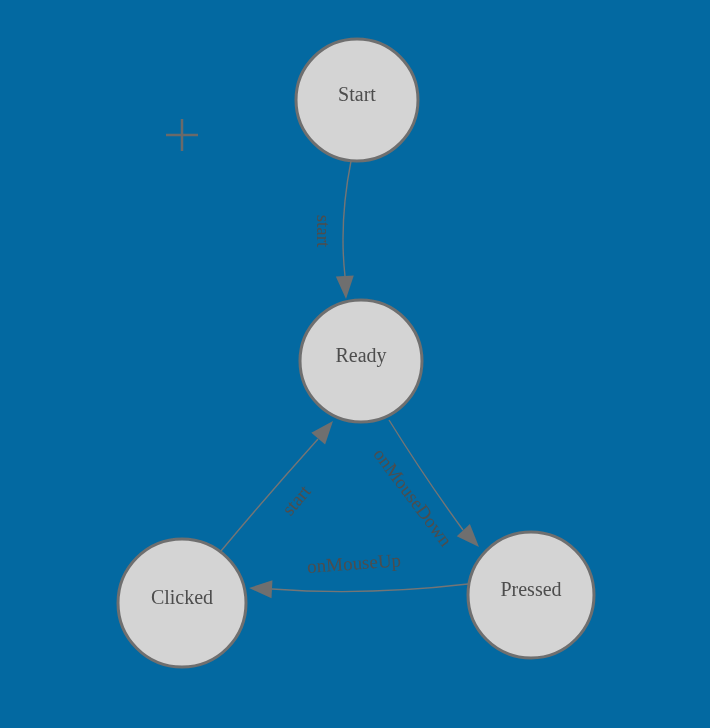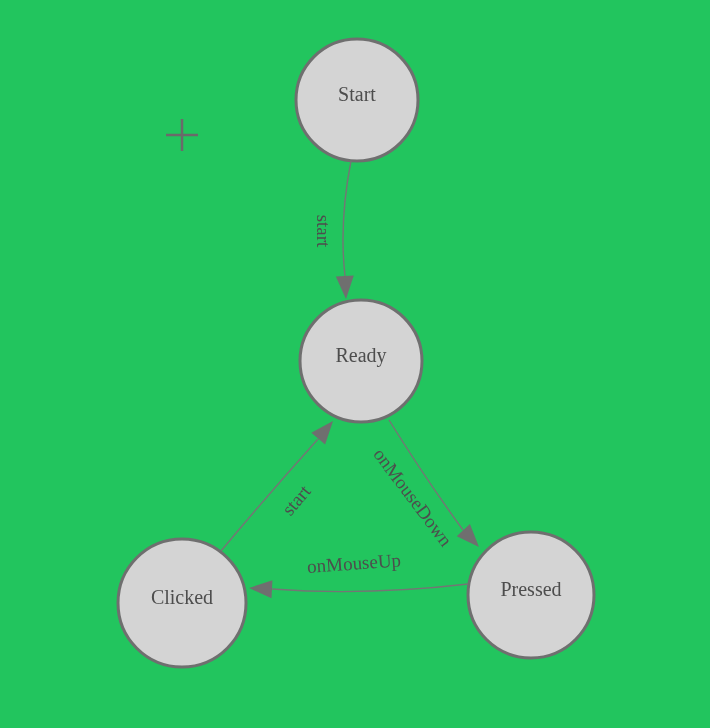--- a/index.html
+++ b/index.html
@@ -4,21 +4,21 @@
 <style>
   html, body {
     margin: 0;
     padding: 0;
     background: #ffffff;
   }
   .canvas-wrap {
     position: relative;
     width: 710px;
     height: 728px;
-    background: #22c55e;
+    background: #0369a1;
     overflow: hidden;
     font-family: "Liberation Serif", "DejaVu Serif", serif;
   }
   svg { display: block; }
   .node-label {
     font-family: "Liberation Serif", "DejaVu Serif", serif;
     font-size: 20px;
     pointer-events: none;
   }
   .edge-label {

